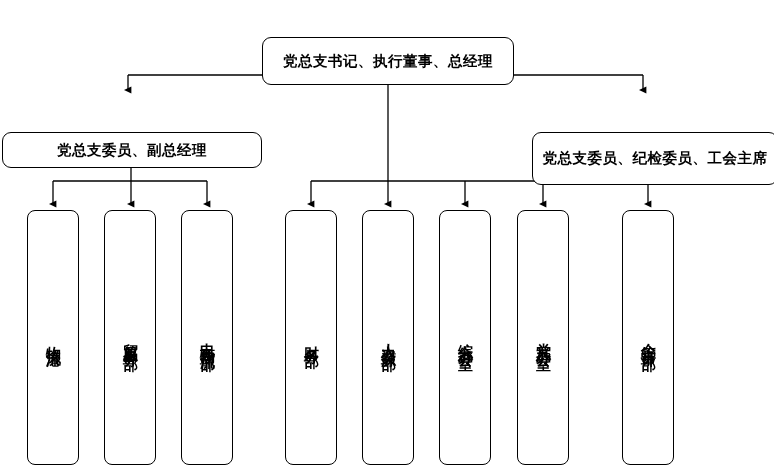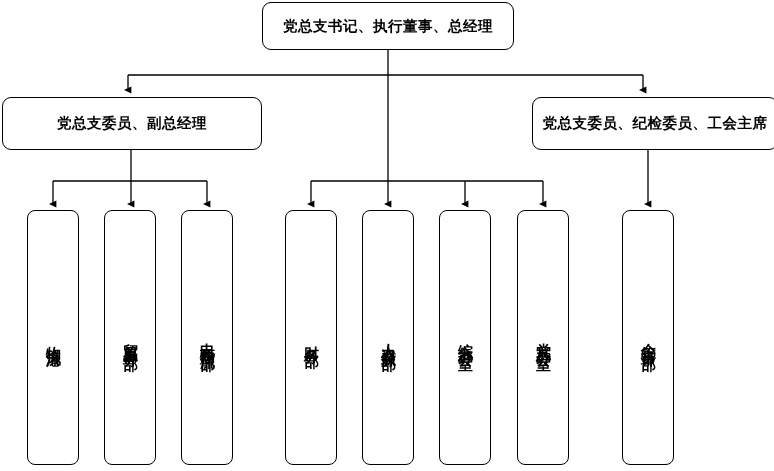--- a/index.html
+++ b/index.html
@@ -32,20 +32,21 @@
     align-items: center;
     justify-content: center;
     color: #000000;
   }
   .node.horiz {
     border-radius: 9px;
     font-size: 14.5px;
     font-weight: bold;
     letter-spacing: 0.5px;
     white-space: nowrap;
+    margin-top: 35px;
   }
   .node.vert {
     border-radius: 8px;
     font-size: 15px;
     font-weight: bold;
     writing-mode: vertical-rl;
     text-orientation: upright;
     letter-spacing: 3px;
     line-height: 1;
     padding-top: 2px;
@@ -90,21 +91,21 @@
     <path d="M465,181 L465,204" stroke="#000000" stroke-width="1.3" fill="none" marker-end="url(#arrow)"></path>
     <path d="M543,181 L543,204" stroke="#000000" stroke-width="1.3" fill="none" marker-end="url(#arrow)"></path>
 
     <path d="M648,150 L648,204" stroke="#000000" stroke-width="1.3" fill="none" marker-end="url(#arrow)"></path>
   </svg>
 
   <div class="node horiz" style="left:262px; top:2px; width:252px; height:48px;">
     <span>党总支书记、执行董事、总经理</span>
   </div>
 
-  <div class="node horiz" style="left:2px; top:97px; width:260px; height:53px;">
+  <div class="node horiz" style="left:2px; top:97px; width:260px; height:36px;">
     <span>党总支委员、副总经理</span>
   </div>
 
   <div class="node horiz" style="left:532px; top:97px; width:246px; height:53px;">
     <span>党总支委员、纪检委员、工会主席</span>
   </div>
 
   <div class="node vert" style="left:27px; top:210px; width:52px; height:255px;">
     <span class="vlabel">物流港</span>
   </div>

